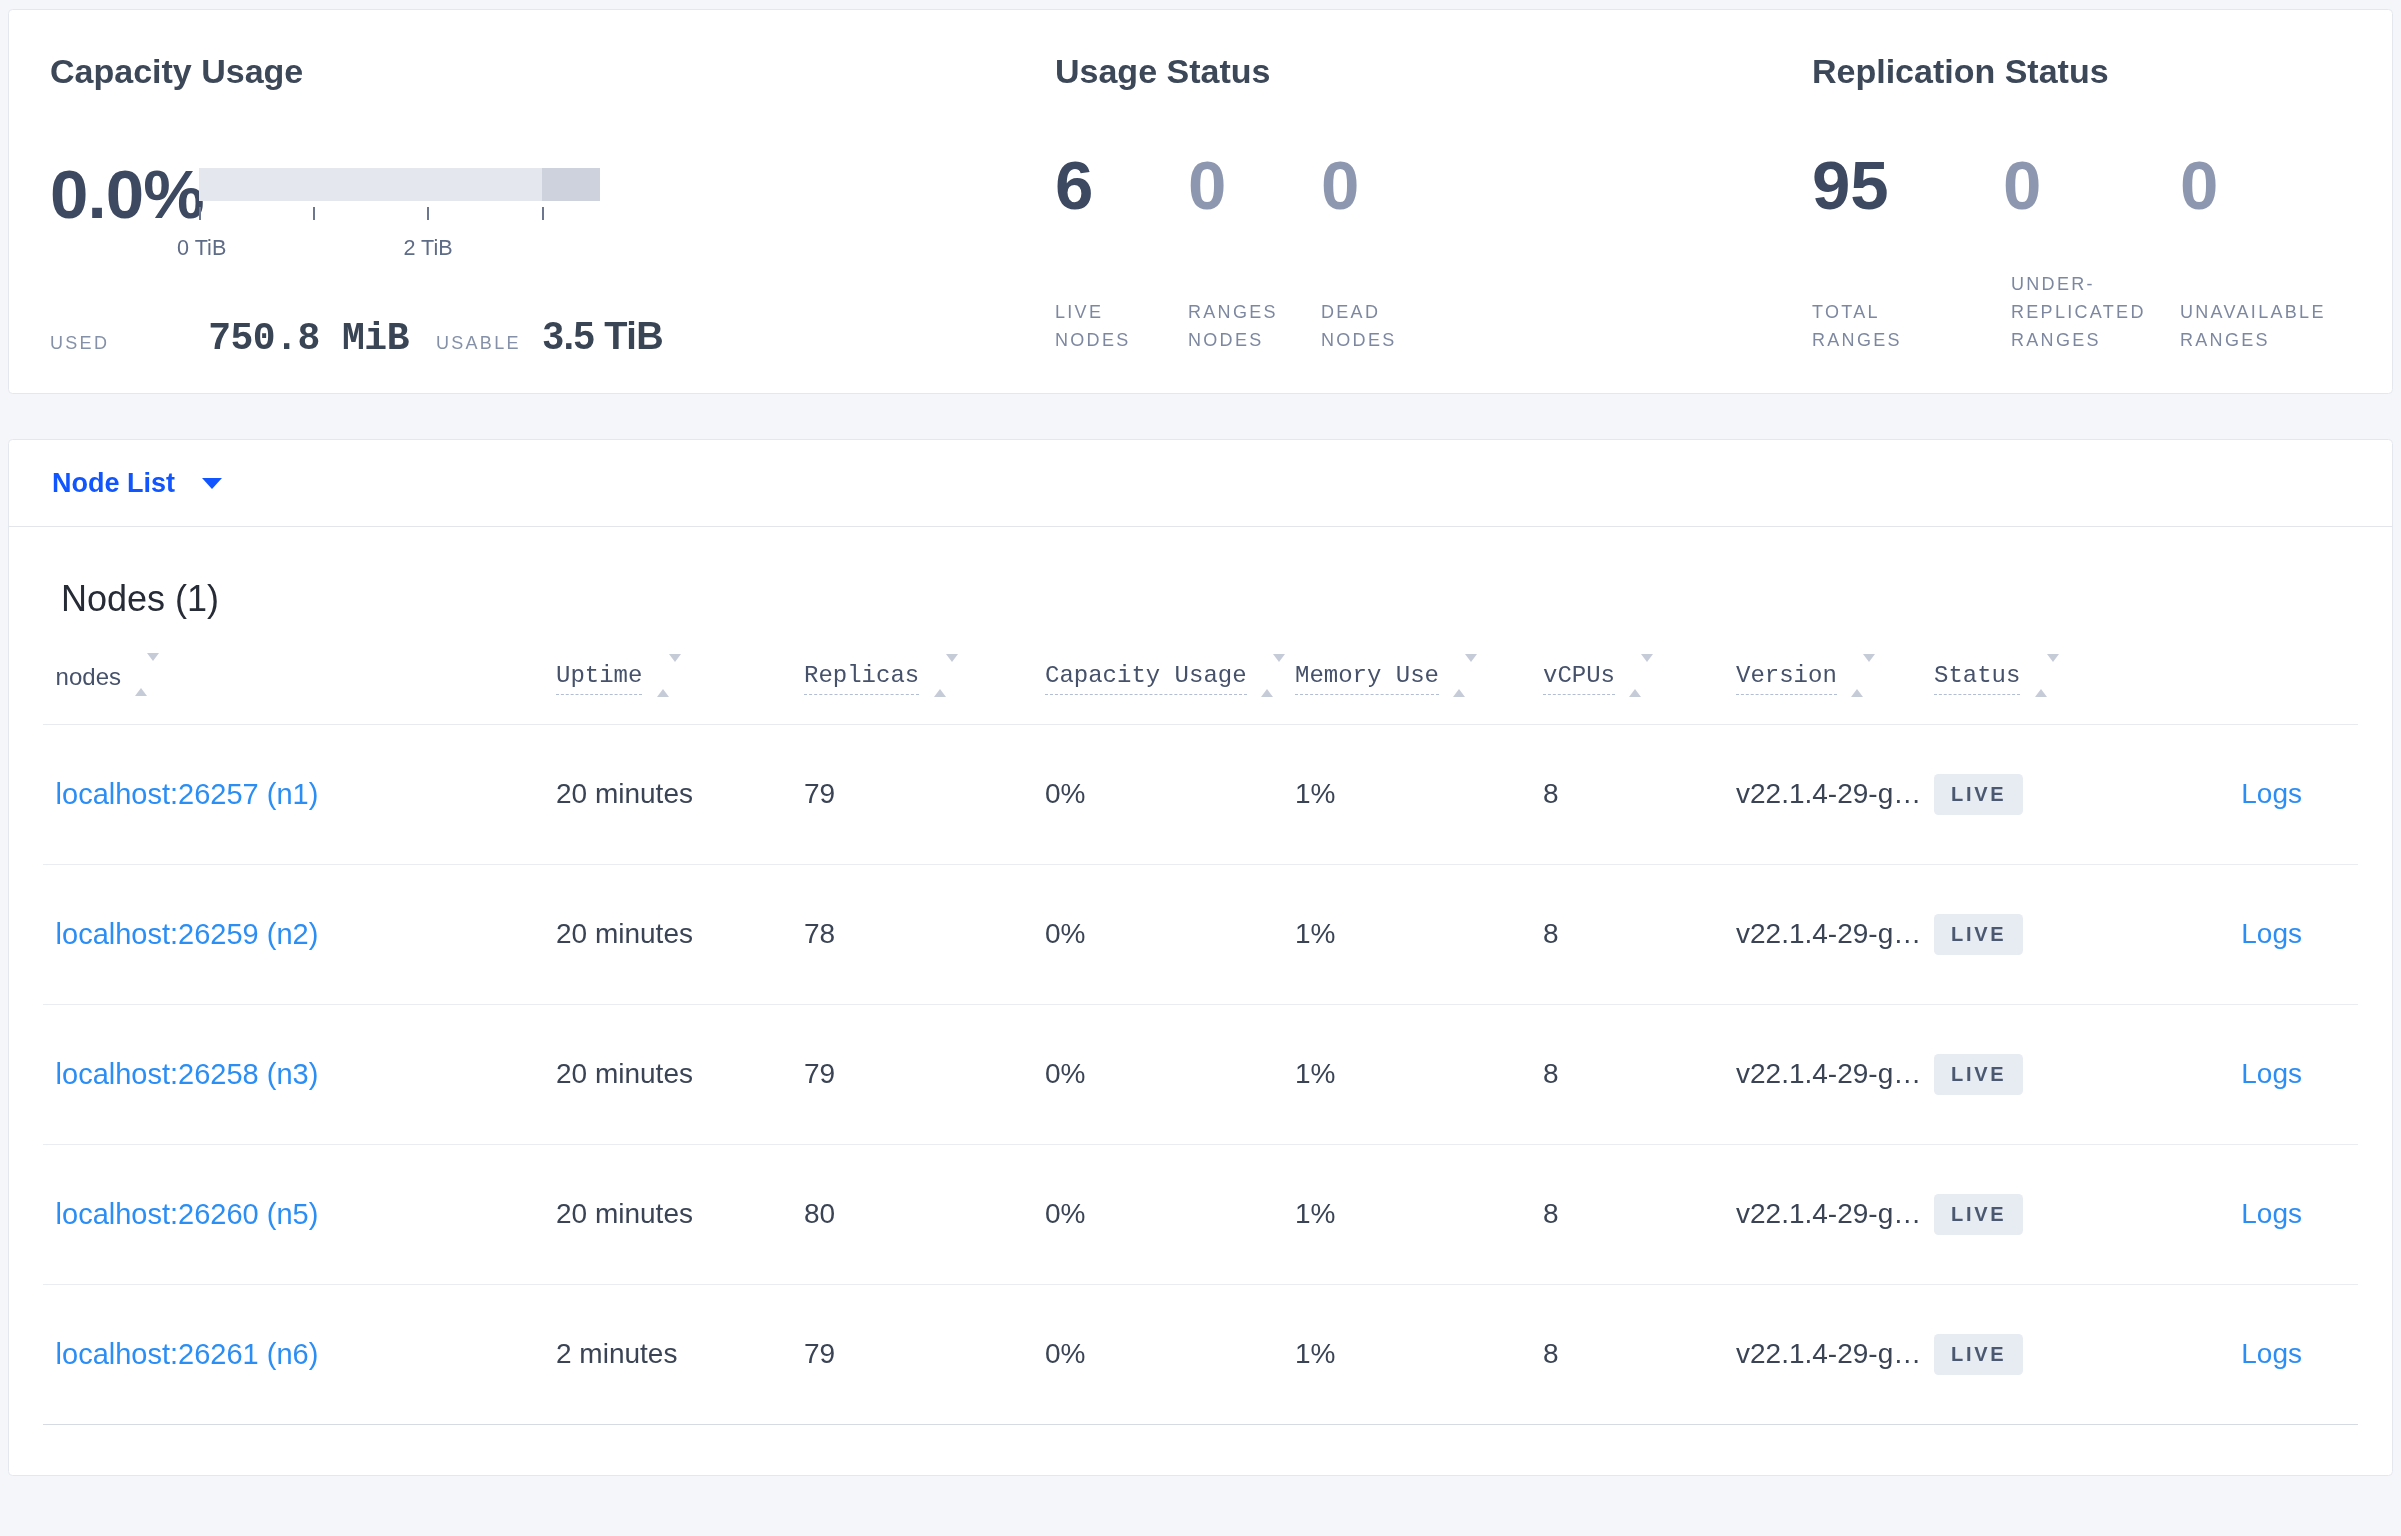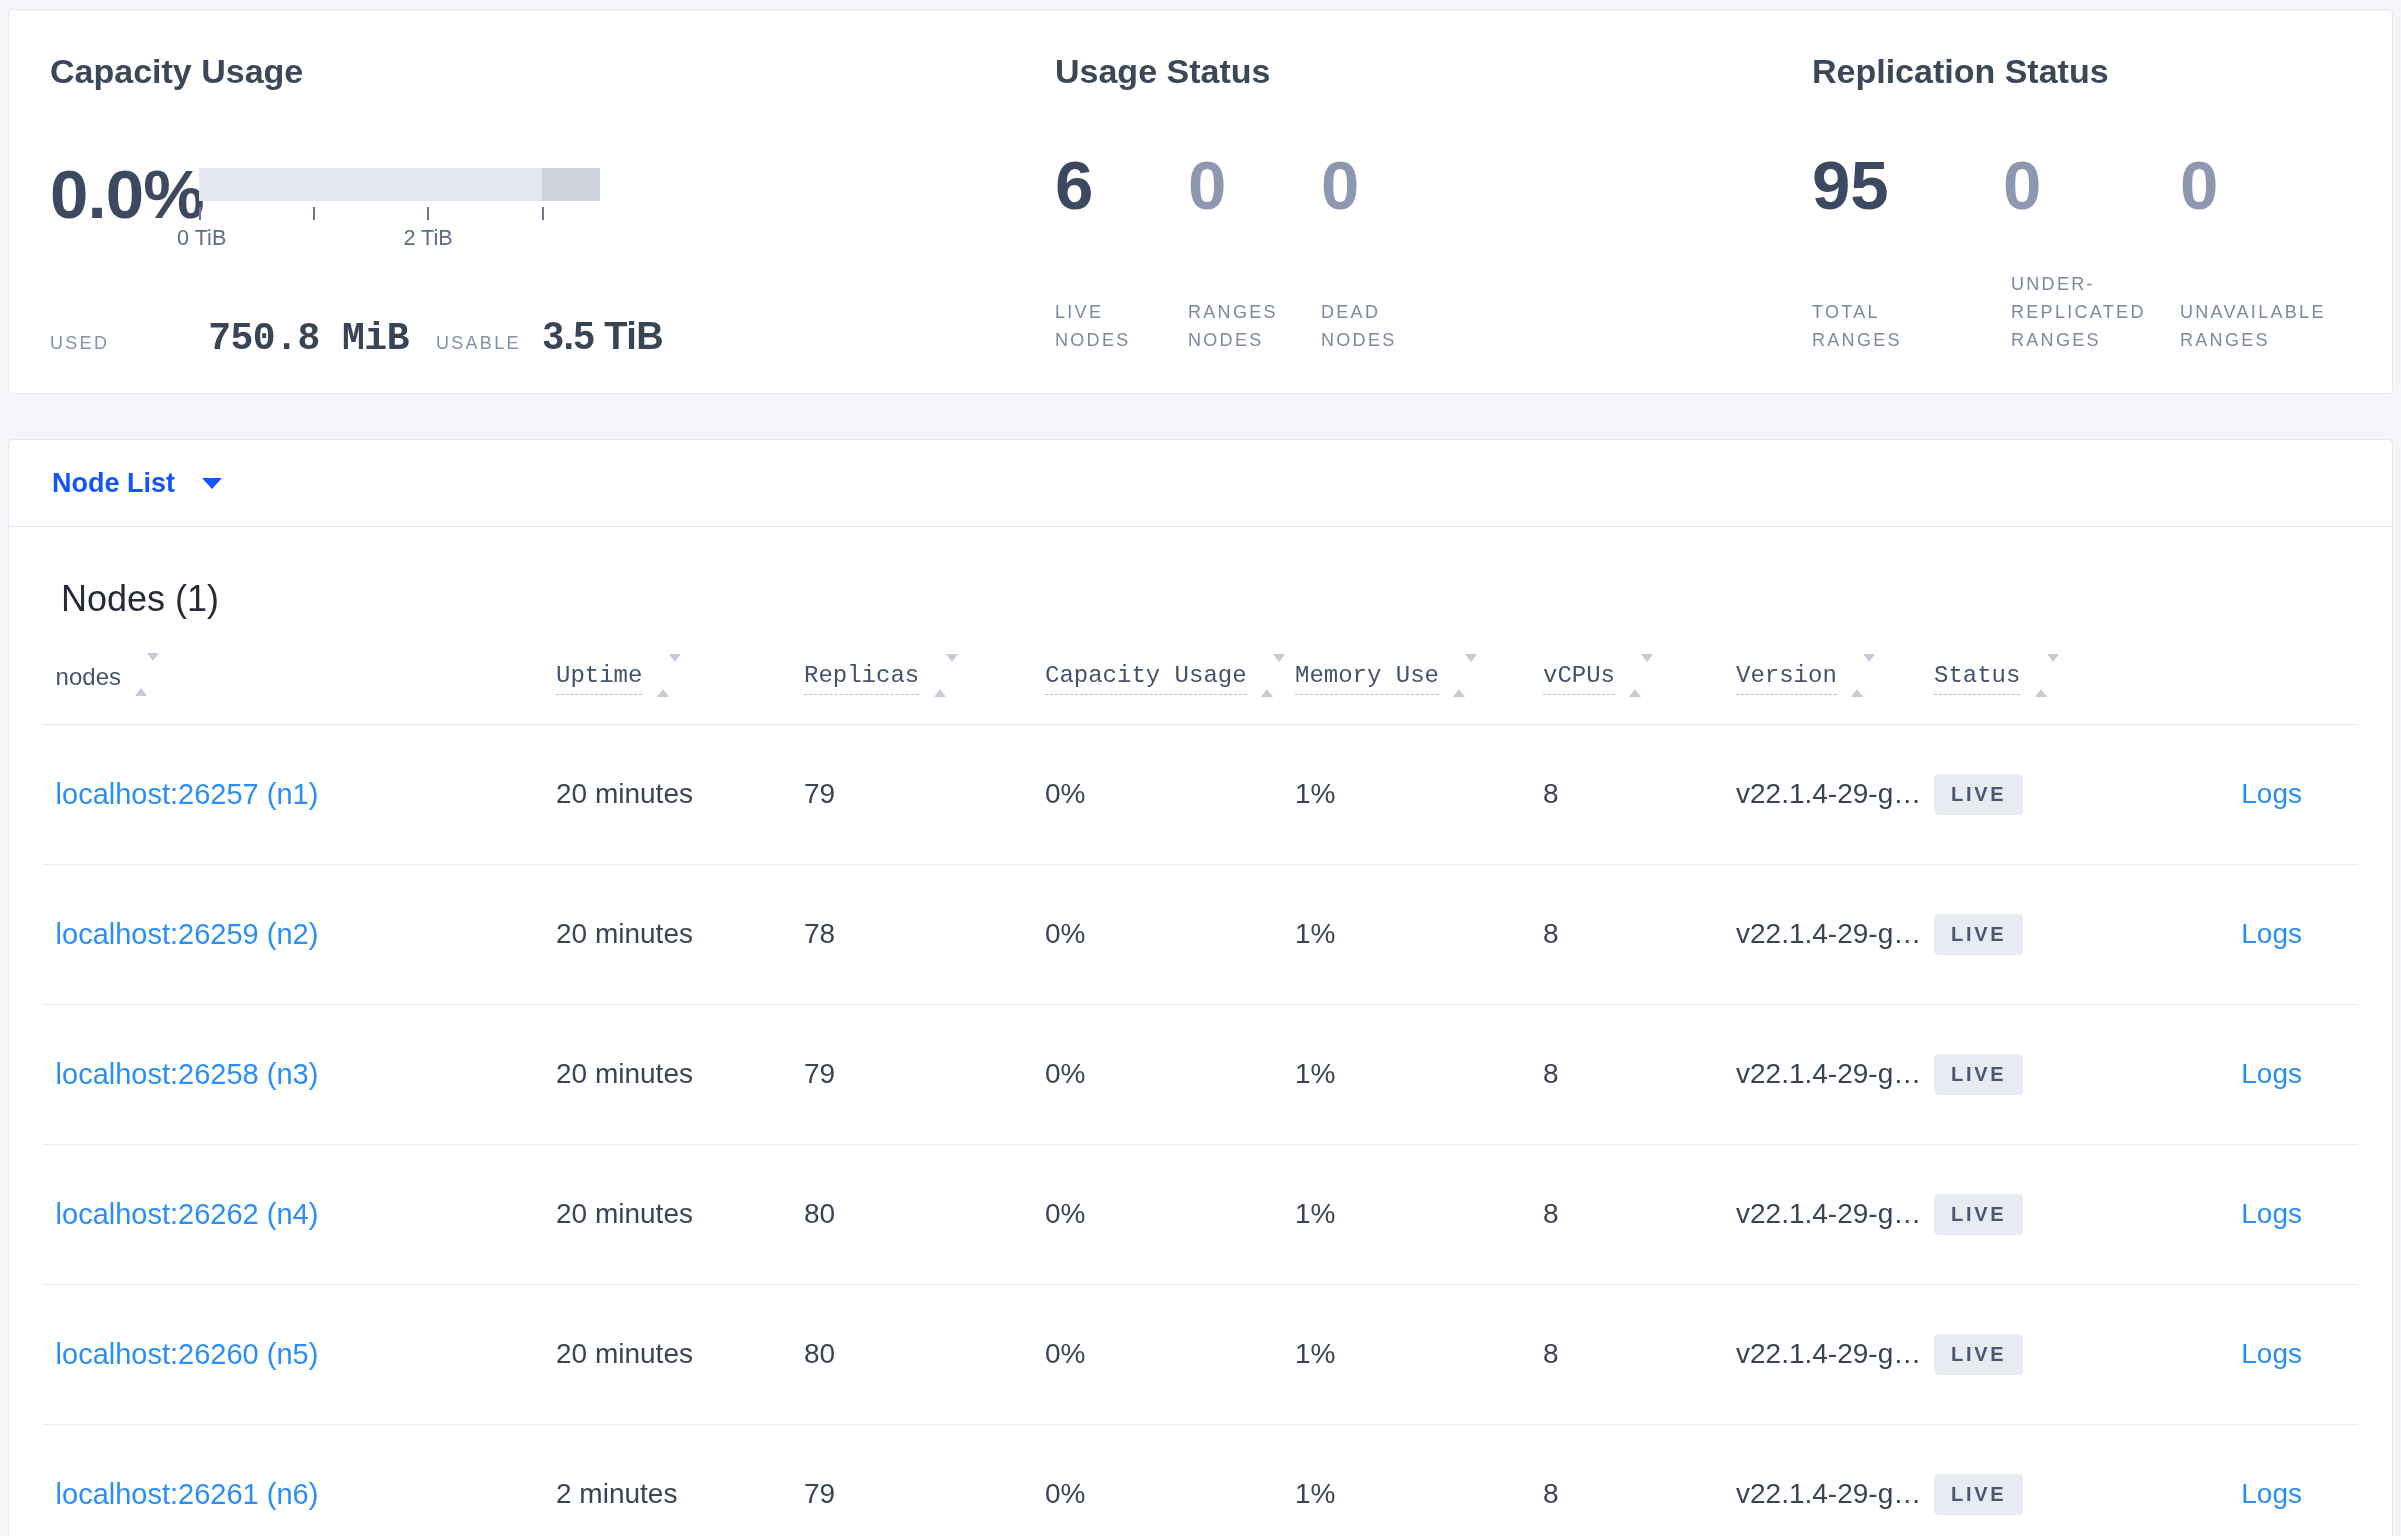--- a/index.html
+++ b/index.html
@@ -43,21 +43,21 @@
   .bar-block { margin-top:14.4px; }
   .bar { width:401px; height:33px; display:flex; }
   .bar-main { width:343px; height:33px; background:#e4e7ee; }
   .bar-end  { flex:1; height:33px; background:#cdd2dd; }
   .ticks { position:relative; height:19px; width:401px; }
   .tick {
     position:absolute; top:5.4px; width:1.8px; height:13.5px; background:#6c768e;
   }
   .tick-labels { position:relative; height:29px; width:401px; }
   .tick-label {
-    position:absolute; top:5px;
+    position:absolute; top:15px;
     font-size:21.6px; color:#5f6c88;
     transform:translateX(-50%);
     white-space:nowrap;
   }
   .cap-usage {
     margin-top:75px;
     display:flex; align-items:baseline;
   }
   .cap-label {
     font-size:18px; letter-spacing:2.3px; color:#8591a8; font-weight:500;
@@ -336,31 +336,20 @@
           <td>20 minutes</td>
           <td>79</td>
           <td>0%</td>
           <td>1%</td>
           <td>8</td>
           <td>v22.1.4-29-g…</td>
           <td><span class="status-badge">LIVE</span></td>
           <td class="logs-cell"><a class="logs-link">Logs</a></td>
         </tr>
         <tr>
-          <td><a class="node-link">localhost:26262 (n4)</a></td>
-          <td>20 minutes</td>
-          <td>80</td>
-          <td>0%</td>
-          <td>1%</td>
-          <td>8</td>
-          <td>v22.1.4-29-g…</td>
-          <td><span class="status-badge">LIVE</span></td>
-          <td class="logs-cell"><a class="logs-link">Logs</a></td>
-        </tr>
-        <tr>
           <td><a class="node-link">localhost:26260 (n5)</a></td>
           <td>20 minutes</td>
           <td>80</td>
           <td>0%</td>
           <td>1%</td>
           <td>8</td>
           <td>v22.1.4-29-g…</td>
           <td><span class="status-badge">LIVE</span></td>
           <td class="logs-cell"><a class="logs-link">Logs</a></td>
         </tr>

